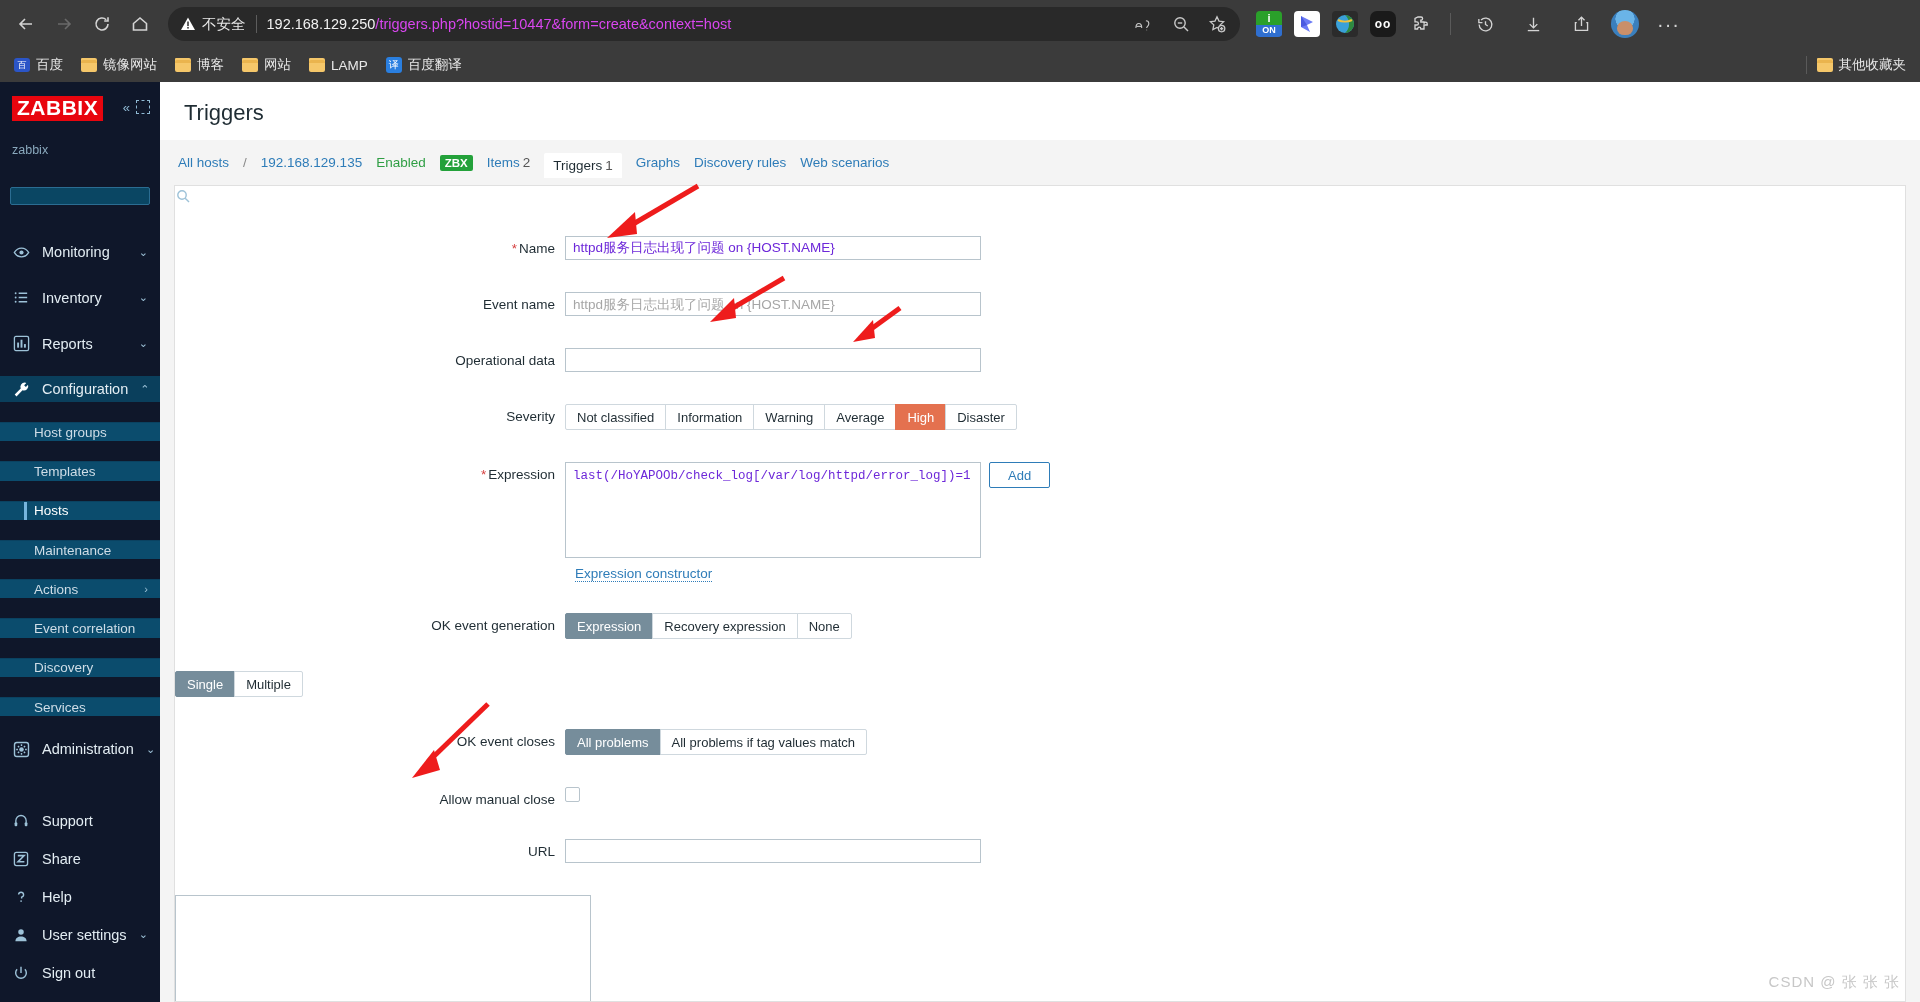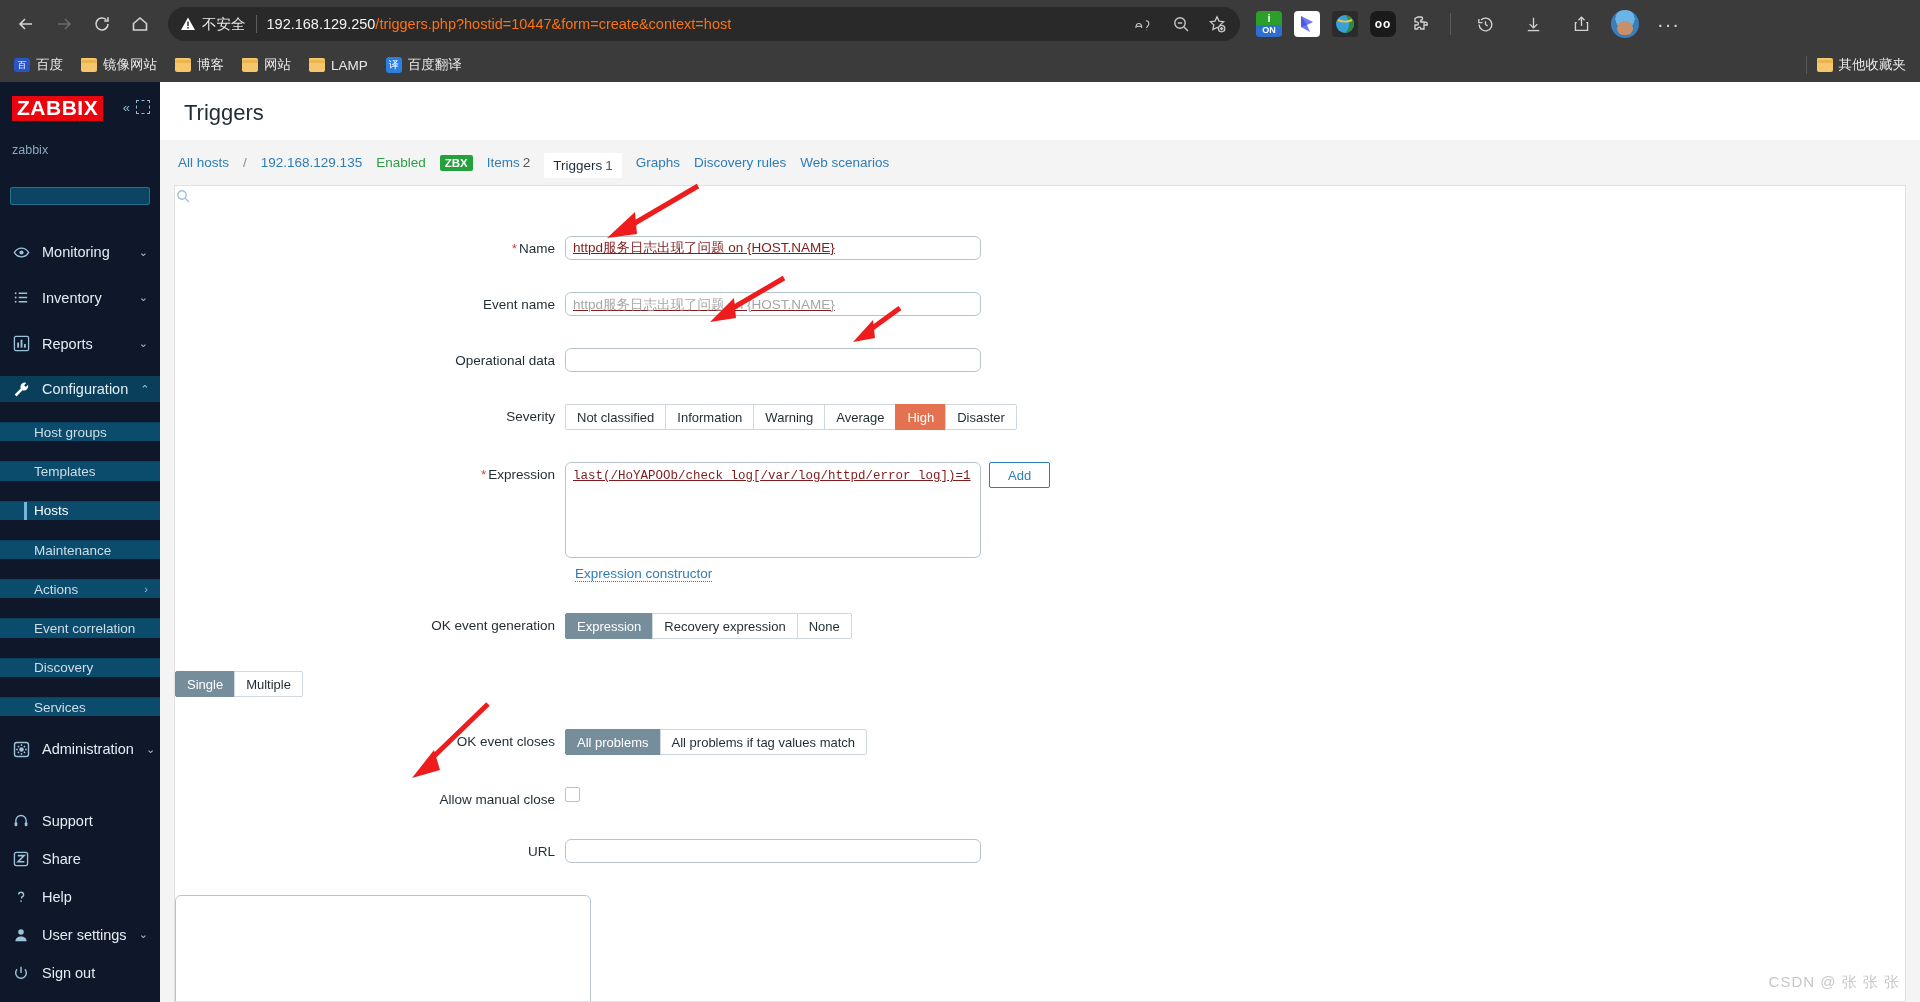--- a/index.html
+++ b/index.html
@@ -42,21 +42,21 @@
     margin-left: 8px;
     color: #e6e6e6;
     font-size: 14.5px;
     position: relative;
   }
   .warn-ico { margin-right: 6px; display:flex; align-items:center;}
   .insecure-text { font-size: 14.5px; color:#e8e8e8; white-space: nowrap; }
   .omni-sep { width:1px; height:18px; background:#5d5d5d; margin: 0 10px; }
   .url-wrap { white-space: nowrap; overflow: hidden; flex: 1; }
   .url-host { color: #f2f2f2; }
-  .url-rest { color: #f97316; }
+  .url-rest { color: #d946ef; }
   .omni-actions { display:flex; align-items:center; gap: 14px; padding-left: 10px; color:#c9c9c9;}
   .omni-actions .oi { display:flex; align-items:center; justify-content:center; width:22px;height:22px;}
 
   .ext-strip { display:flex; align-items:center; gap: 12px; margin-left: 14px; }
   .ext-ico {
     width: 26px; height: 26px; border-radius: 4px;
     display:flex;align-items:center;justify-content:center;
     font-size: 10px; font-weight: bold; color: #fff;
     overflow:hidden; position: relative;
   }
@@ -176,23 +176,23 @@
   .tab { padding: 6px 11px 8px; font-size:13.5px; color:#2e7cb8; cursor:pointer; border-bottom:3px solid transparent;}
   .tab.active { color:#1f2c33; border-bottom-color:#2e7cb8;}
 
   .form { padding: 18px 0 0 0; font-size:13.5px; color:#1f2c33;}
   .row { display:flex; align-items:flex-start; margin-bottom: 12px; margin-top: 32px; }
   .lbl { width: 390px; flex:0 0 390px; text-align:right; padding: 5px 10px 0 0; color:#1f2c33; font-size:13.5px;}
   .req { color:#d64040; margin-right:2px;}
   .ctl { display:flex; align-items:flex-start; gap:8px;}
 
   input.txt, textarea.txt {
-    border:1px solid #b8c4cc; border-radius:6px; padding: 4px 7px;
-    font-size:13.5px; color:#7f1d1d; font-family:"Liberation Sans", sans-serif;
-    outline:none; background:#fff;text-decoration:underline;
+    border:1px solid #b8c4cc; border-radius:0; padding: 4px 7px;
+    font-size:13.5px; color:#6d28d9; font-family:"Liberation Sans", sans-serif;
+    outline:none; background:#fff;
   }
   input.txt { width: 416px; height: 24px; }
   input.txt::placeholder { color:#a6a6a6; }
   textarea.txt {
     width: 416px; height: 96px; resize:none;
     font-family:"Liberation Mono", monospace; font-size: 12.5px; line-height:17px;
     padding: 5px 7px;
   }
   textarea.desc { font-family:"Liberation Sans", sans-serif; font-size:13.5px; height: 112px; }
 

